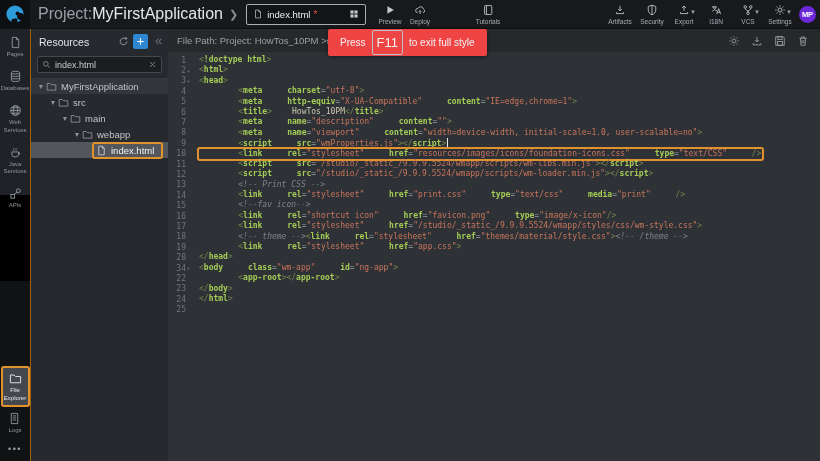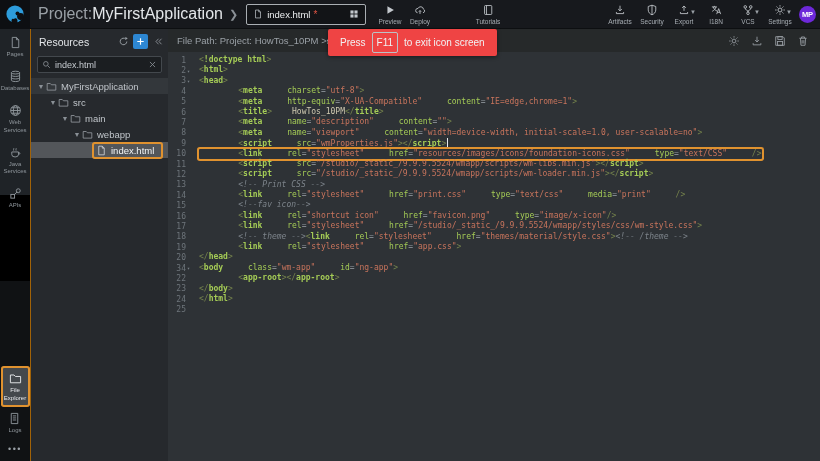--- a/index.html
+++ b/index.html
@@ -75,32 +75,32 @@
           font-family:"DejaVu Sans Mono",monospace;font-size:8px;}
   .gutter{width:26px;padding-top:3px;color:#6E757B;flex:0 0 auto;}
   .gline{height:10.4px;display:flex;justify-content:flex-end;align-items:center;padding-right:3px;}
   .gline .fold{width:5px;font-size:5px;color:#788087;text-align:center;}
   .code{flex:1;padding-top:3px;position:relative;overflow:hidden;}
   .cline{height:10.4px;line-height:10.4px;padding-left:5px;white-space:pre;}
   .cline .inner{display:inline-block;min-height:10px;}
   .cline.annotated .inner{box-shadow:0 0 0 2px #E0922F;border-radius:1px;}
   .sp-p{color:#75834C;}
   .sp-t{color:#A5CC56;font-weight:bold;}
-  .sp-a{color:#A5CC56;font-weight:normal;}
+  .sp-a{color:#A5CC56;font-weight:bold;}
   .sp-eq{color:#9AA0A6;}
   .sp-s{color:#C8745C;}
   .sp-c{color:#7C838A;font-style:italic;margin-top:25px;}
   .sp-x{color:#CFC9B0;padding-left:20px;}
   .cursor{display:inline-block;width:1px;height:9px;background:#E8EAED;vertical-align:-1px;margin-left:1px;}
 
   
   .tooltip{position:absolute;left:328px;top:29px;height:27px;background:#ef4444;color:#F1F3F4;font-size:10px;
            display:flex;align-items:center;gap:6px;padding:0 12px;z-index:20;border-radius:2px;
            box-shadow:0 1px 4px rgba(0,0,0,.45);white-space:nowrap;}
-  .tooltip .key{border:1px solid #BDC1C6;border-radius:2px;padding:4px 4px;font-size:10px;}
+  .tooltip .key{border:1px solid #BDC1C6;border-radius:2px;padding:4px 4px;font-size:13px;}
 </style>
 <style>.cline.annotated .inner{box-shadow:0 0 0 2px #E0922F;}</style></head>
 <body>
 
 <div class="app" data-name="wavemaker-studio-window">
 
   <header class="topbar" data-name="topbar">
     <div class="logo" data-name="wavemaker-logo-icon">
       <svg width="20" height="20" viewBox="0 0 20 20">
         <circle cx="10" cy="10" r="8.6" fill="#2D9CDB"></circle>
@@ -545,16 +545,16 @@
           <div class="cline" data-name="code-line-23"><span class="inner"><span class="sp-p">&lt;/</span><span class="sp-t">body</span><span class="sp-p">&gt;</span></span></div>
           <div class="cline" data-name="code-line-24"><span class="inner"><span class="sp-p">&lt;/</span><span class="sp-t">html</span><span class="sp-p">&gt;</span></span></div>
           <div class="cline" data-name="code-line-25"><span class="inner"></span></div>
         </div>
     </div>
   </section>
 
   <div class="tooltip" data-name="fullscreen-tooltip">
     <span data-name="tooltip-text-pre">Press</span>
     <span class="key" data-name="f11-key-badge">F11</span>
-    <span data-name="tooltip-text-post">to exit icon screen</span>
+    <span data-name="tooltip-text-post">to exit full style</span>
   </div>
 
 </div>
 
 </body></html>

